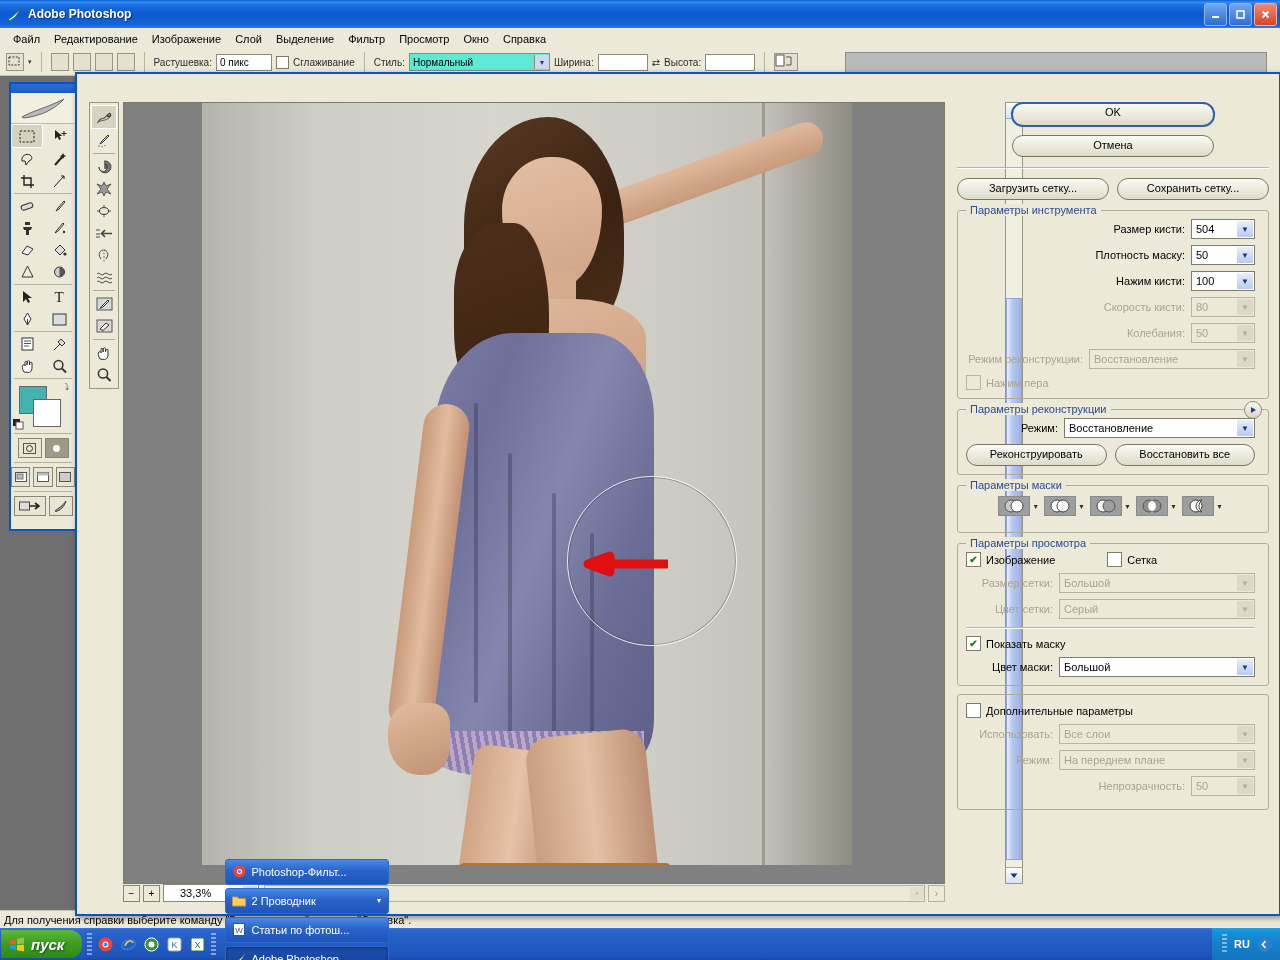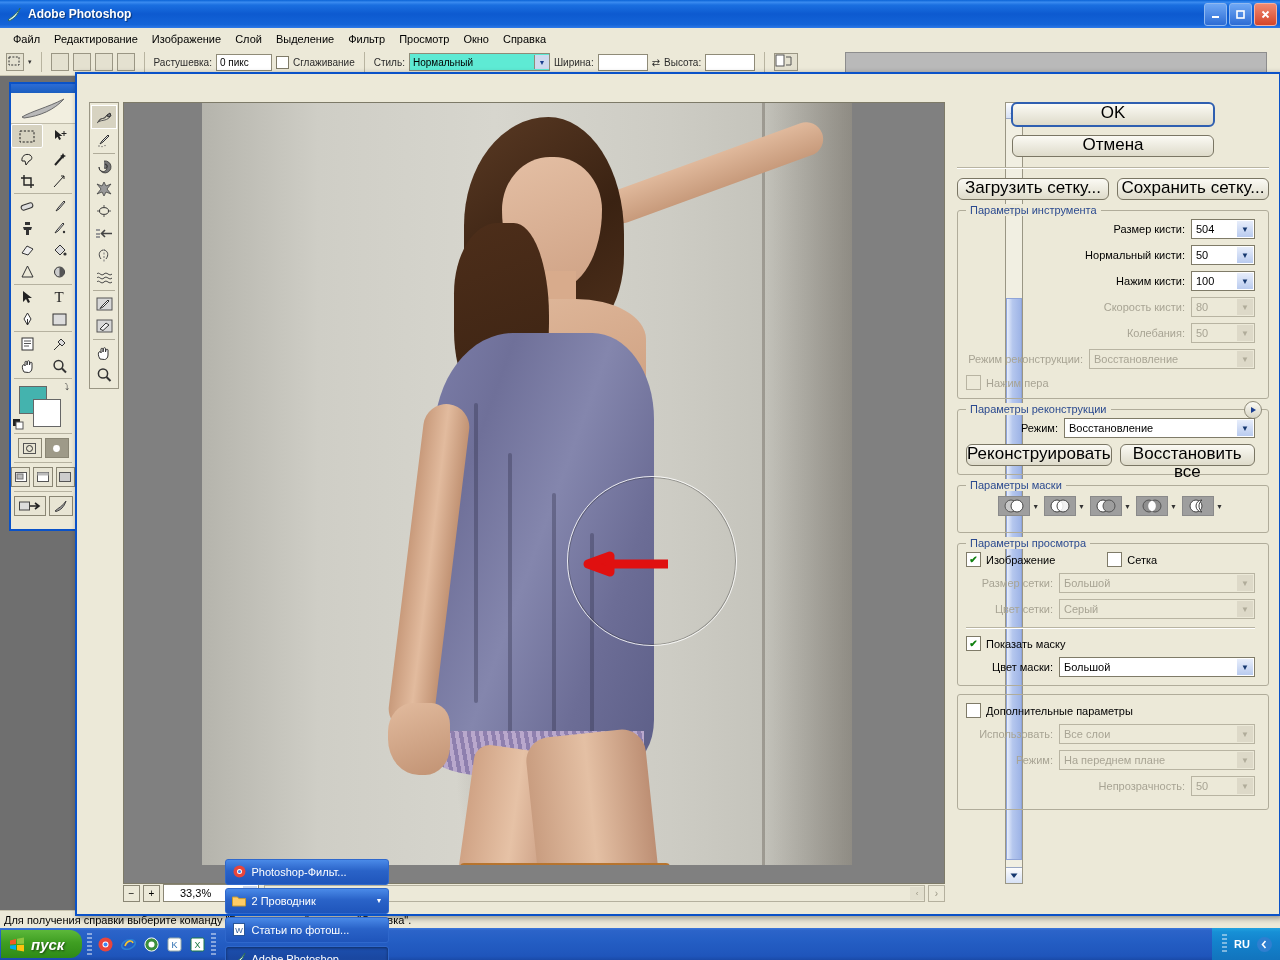--- a/index.html
+++ b/index.html
@@ -263,21 +263,21 @@
   .vs-btn { height: 15px; background: linear-gradient(to bottom,#fdfdfd,#d6e1f5); border-bottom:1px solid #9aa8c4;
     display:flex;align-items:center;justify-content:center;color:#16386f;font-size:8px;}
   .vs-btn.bot { border-top:1px solid #9aa8c4; border-bottom:none; position:absolute; bottom:0; left:0; right:0;}
   .vs-thumb { position: absolute; left: 0; right: 0; top: 195px; height: 560px;
     background: linear-gradient(to right,#e8eefb,#b5c7ee 40%,#9db3e6); border: 1px solid #8fa4d8;}
 
   
   .rp { position: absolute; left: 880px; top: 28px; width: 312px; }
   .rp-btn {
     display: block; width: 100%; height: 20px; background: linear-gradient(to bottom,#fbfaf4,#dedbca);
-    border: 1px solid #7a7664; border-radius: 6px; font-size: 17px; color: #000;
+    border: 1px solid #7a7664; border-radius: 12px; font-size: 11px; color: #000;
     text-align: center; line-height: 18px;
   }
   .rp-btn.primary { border: 2px solid #2f5fb0; height: 21px; line-height: 17px; }
   .rp-hr { height: 1px; background: #b8b4a2; margin: 10px 0 9px 0; border-bottom: 1px solid #fff; }
   .rp-row2 { display: flex; gap: 8px; }
   .rp-row2 .rp-btn { flex: 1; }
 
   .group {
     border: 1px solid #b0ac9a; border-radius: 3px; margin-top: 10px;
     padding: 8px 13px 8px 8px; position: relative;
@@ -817,21 +817,21 @@
         <div class="group-title">Параметры инструмента</div>
 
         <div class="fld-row">
           <span class="fld-label">Размер кисти:</span>
           <span class="combo small">
             <span>504</span>
             <span class="cb-arrow">▼</span>
           </span>
         </div>
         <div class="fld-row">
-          <span class="fld-label">Нормальный кисти:</span>
+          <span class="fld-label">Плотность маску:</span>
           <span class="combo small">
             <span>50</span>
             <span class="cb-arrow">▼</span>
           </span>
         </div>
         <div class="fld-row">
           <span class="fld-label">Нажим кисти:</span>
           <span class="combo small">
             <span>100</span>
             <span class="cb-arrow">▼</span>

